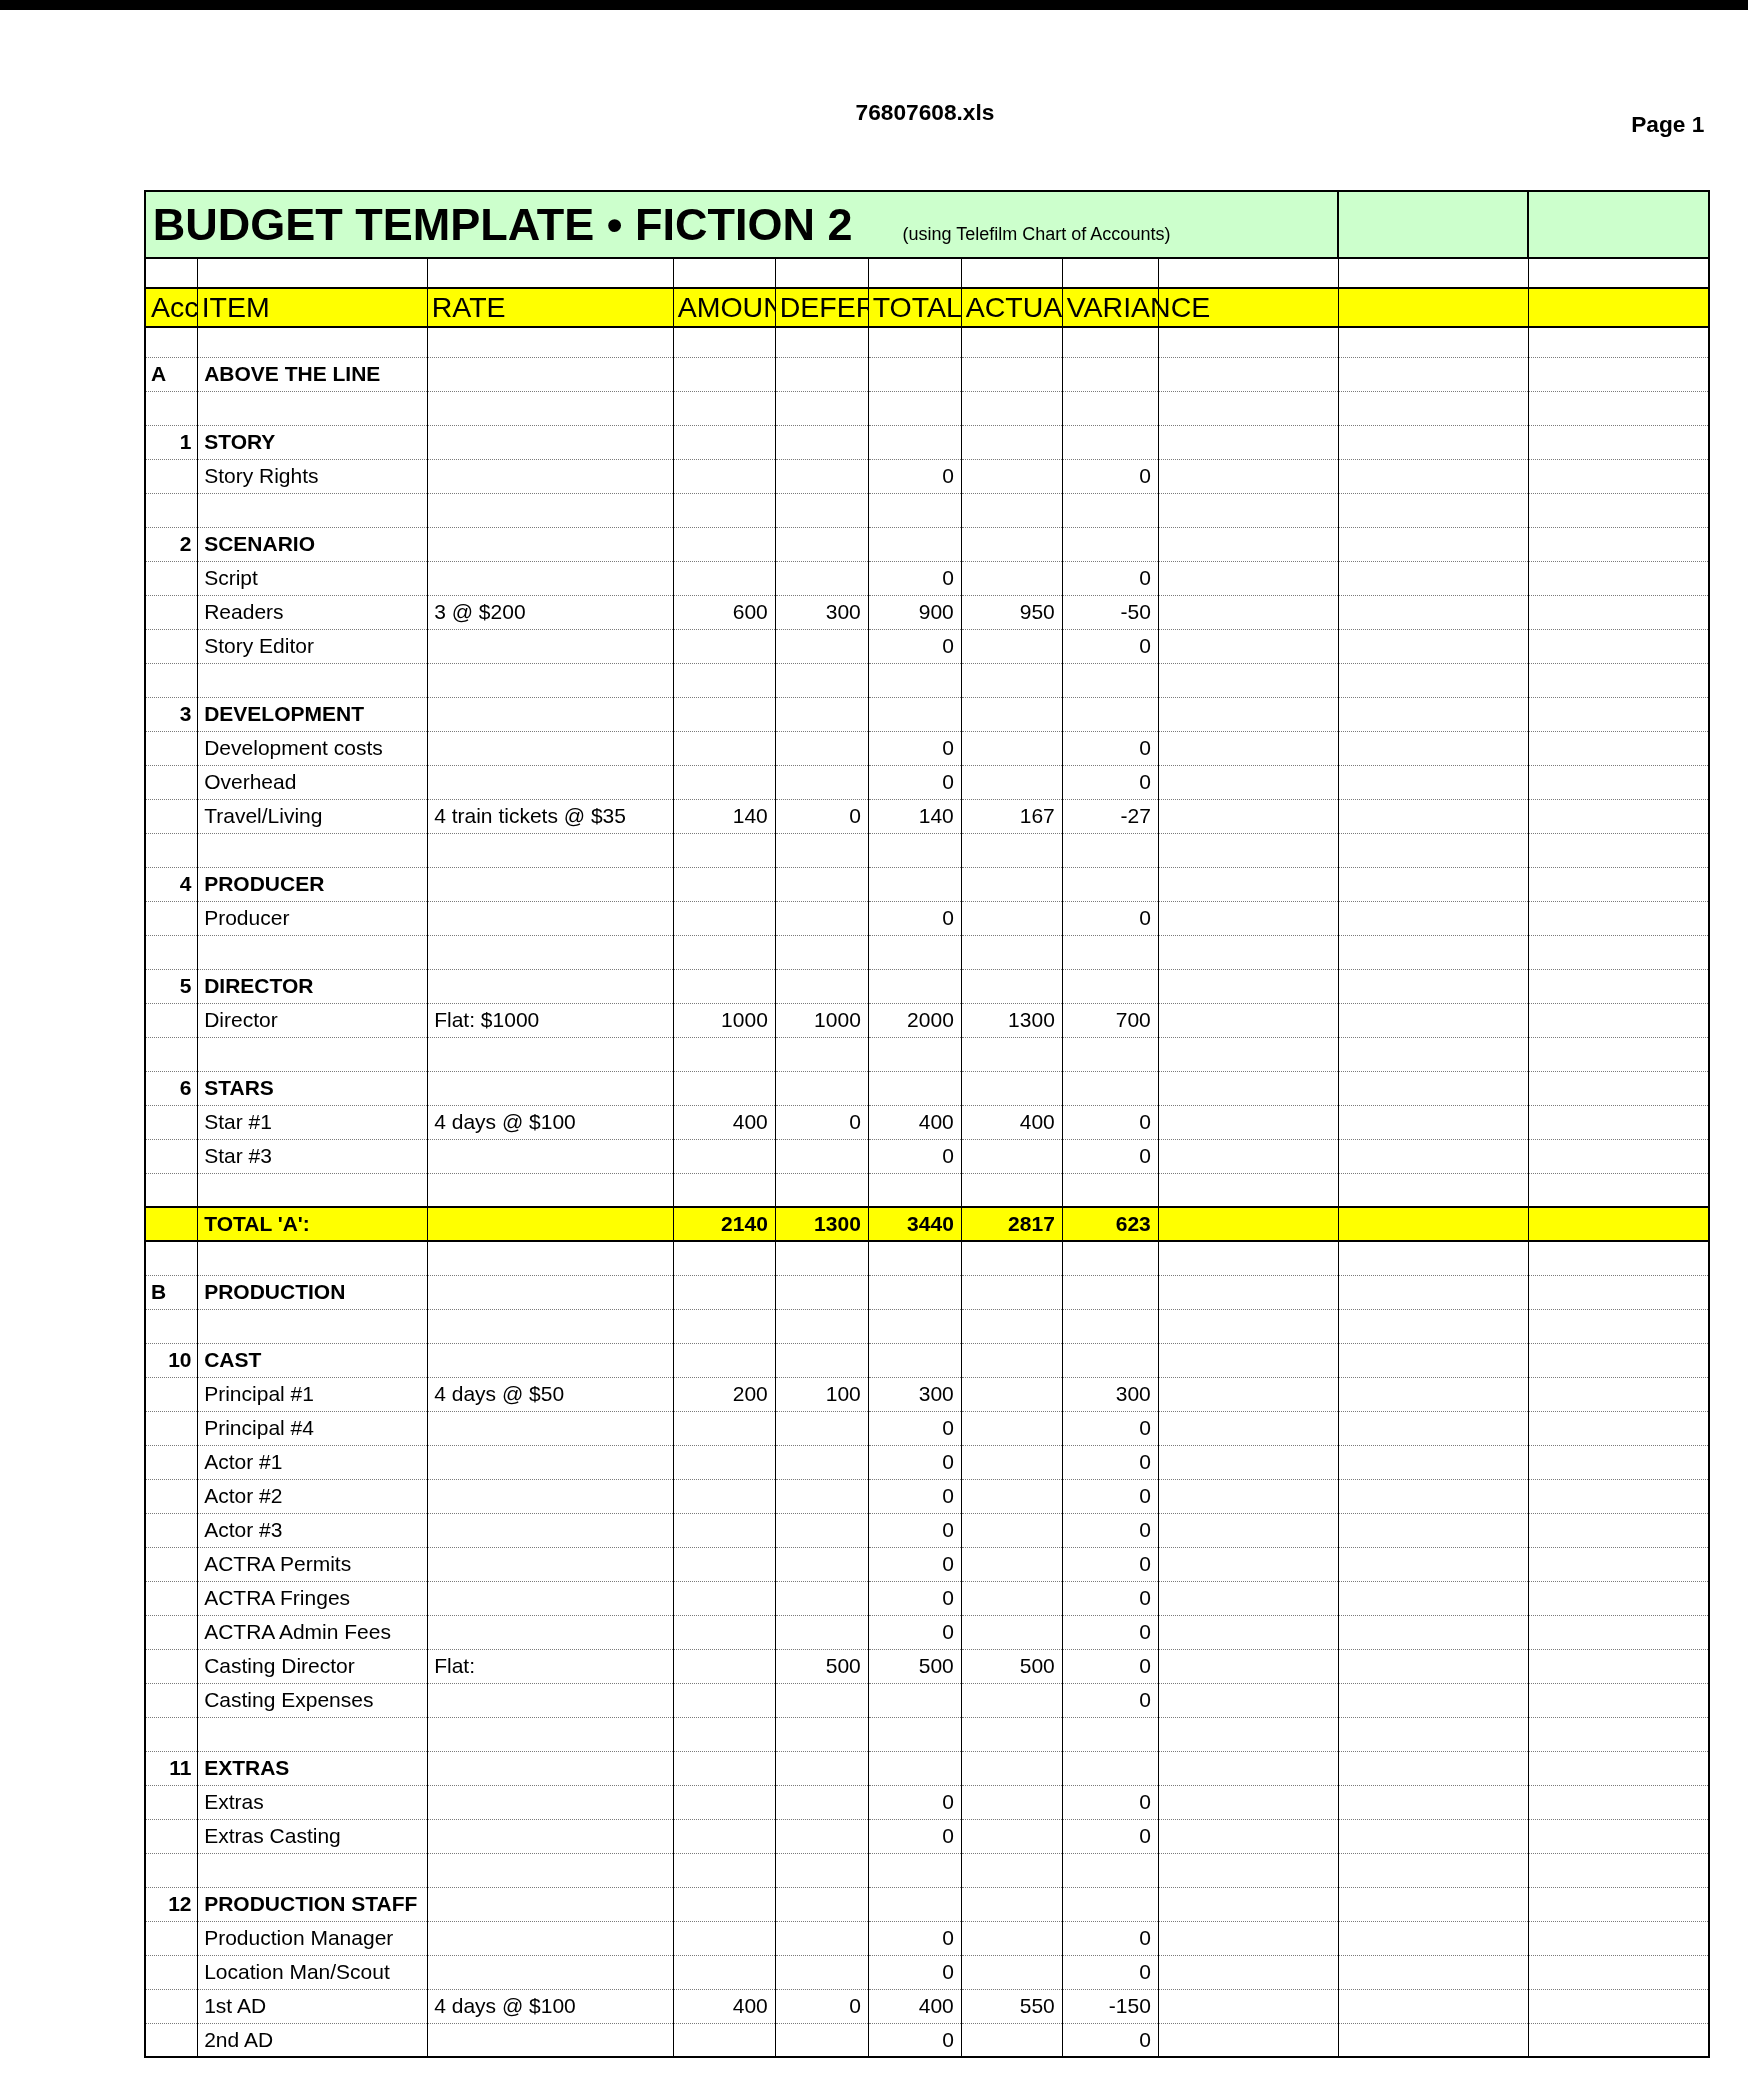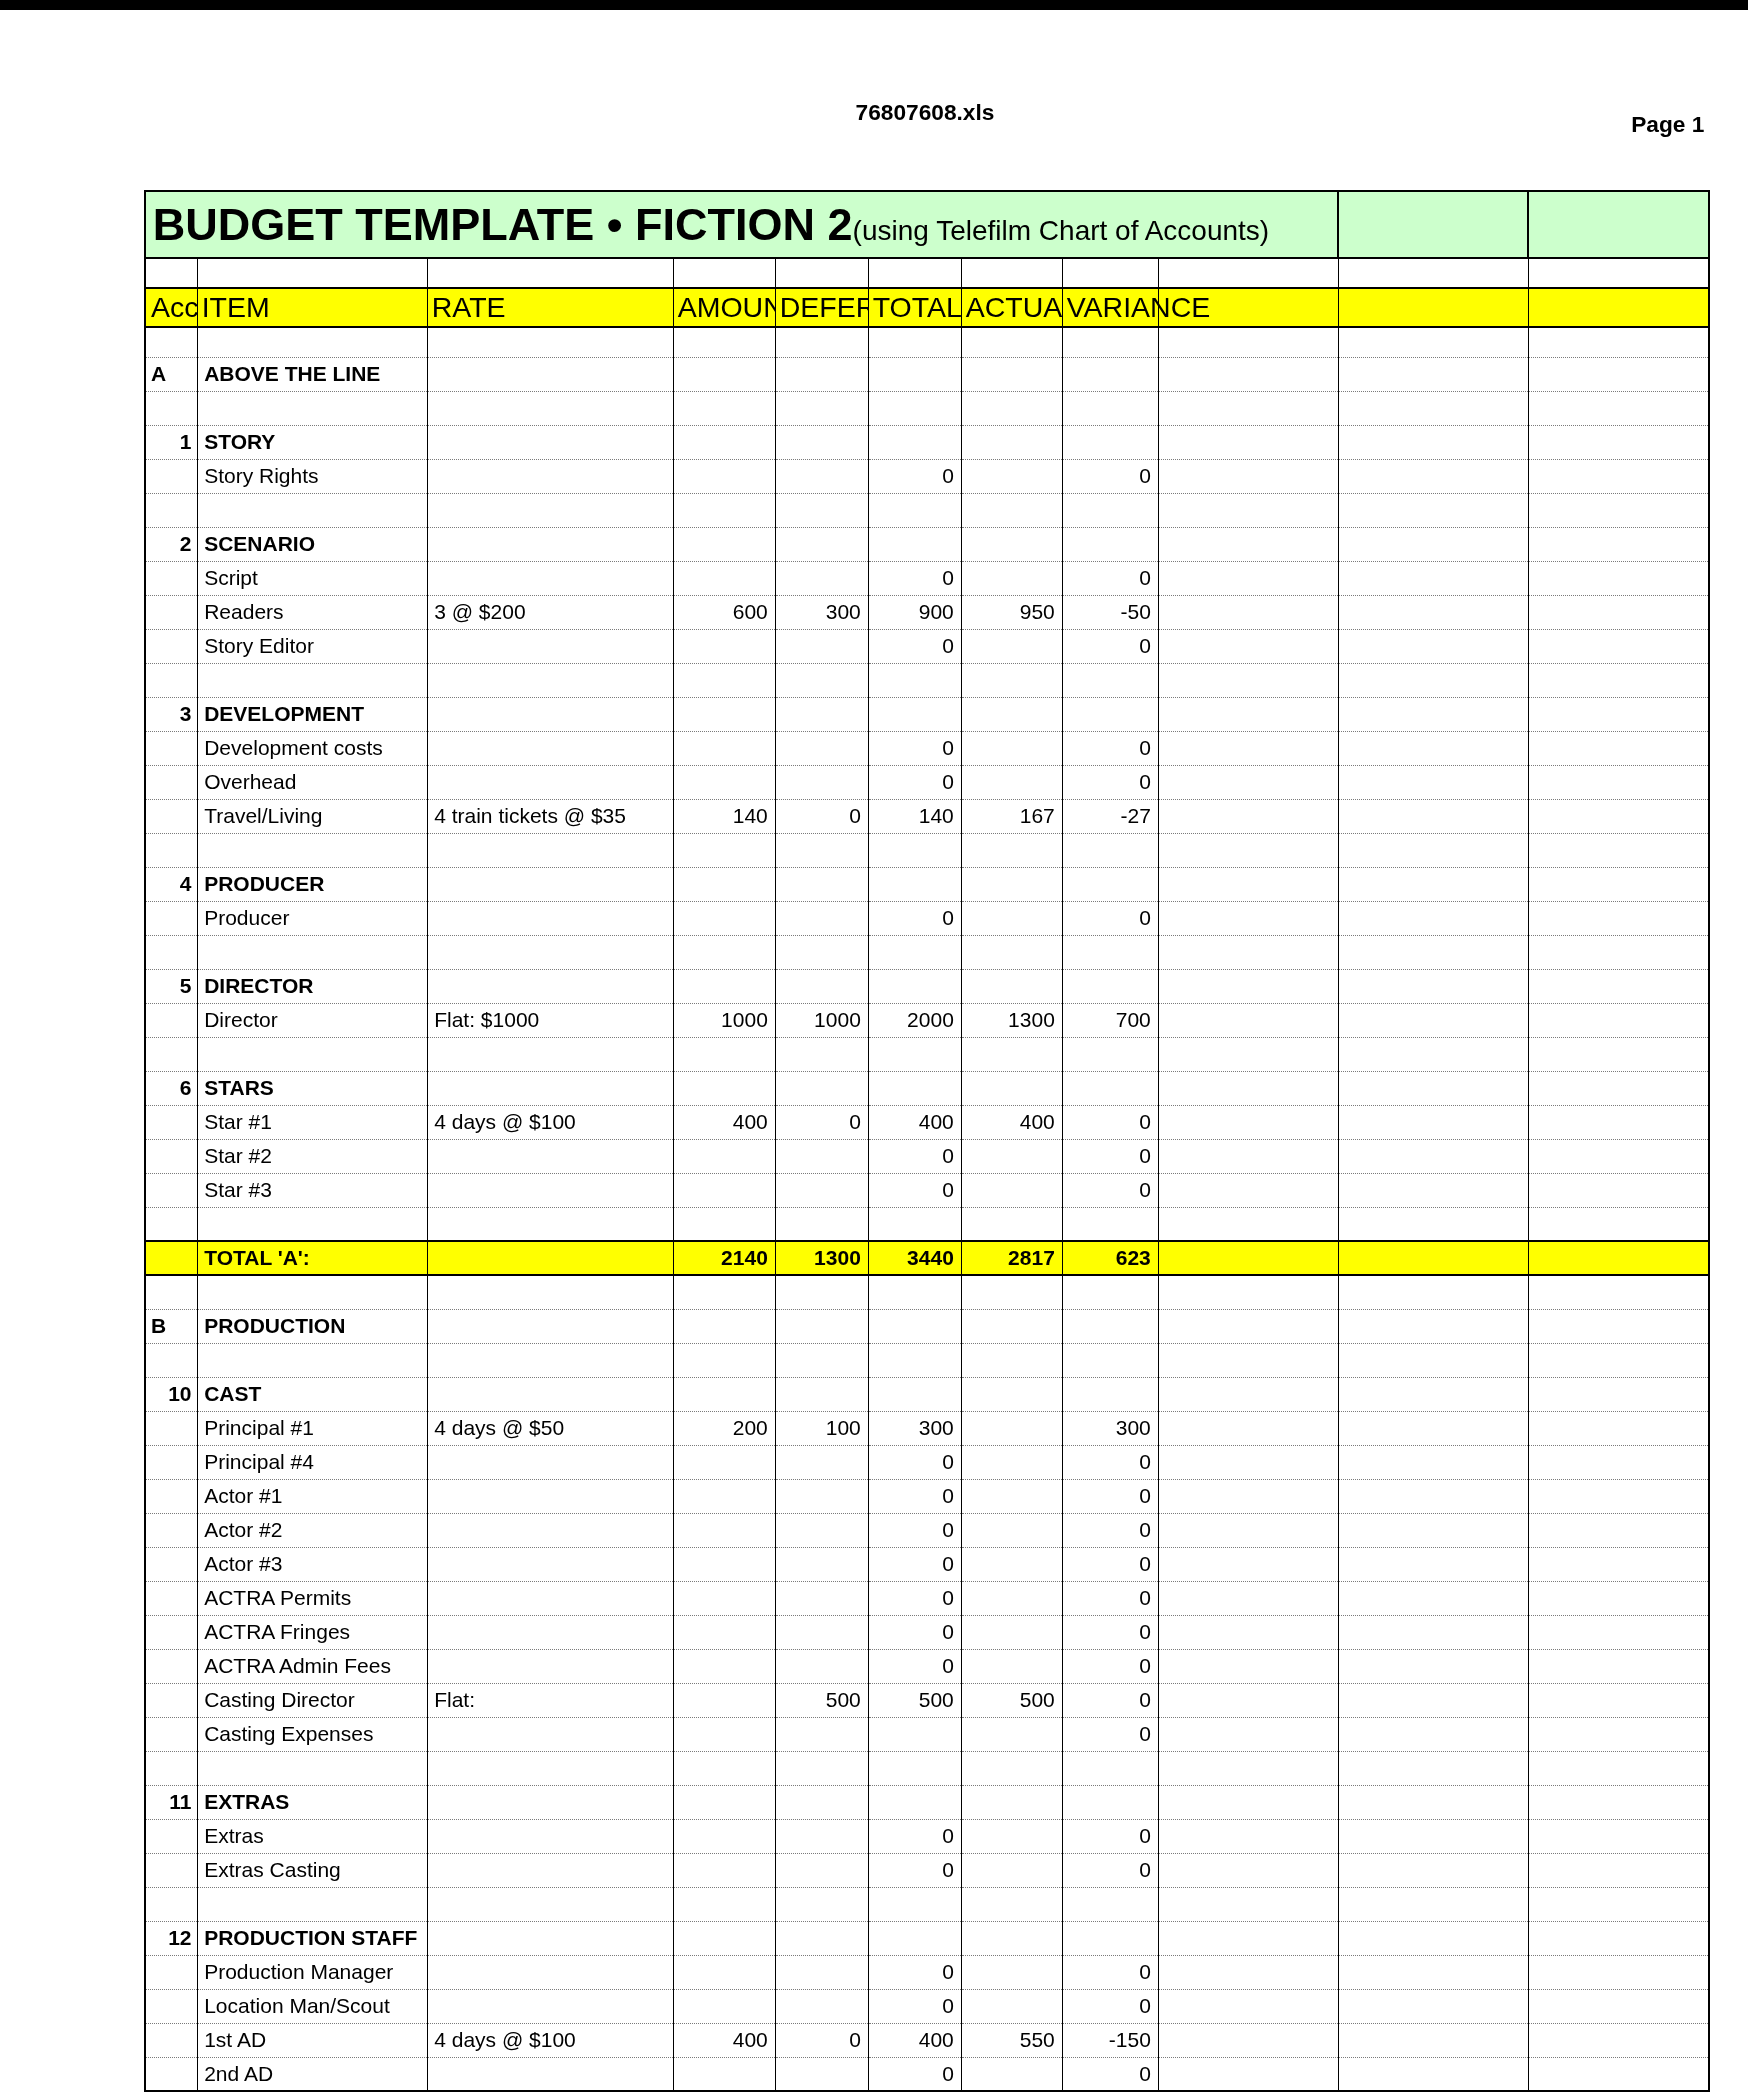--- a/index.html
+++ b/index.html
@@ -52,21 +52,21 @@
   }
   
   tr.title-row td {
     background: var(--title-bg, #CCFFCC);
     border: 2.5px solid #000;
     height: 67px;
     overflow: visible;
   }
   td.title-cell { padding-left: 6.7px; }
   .title-main { font-size: 45px; font-weight: bold; }
-  .title-sub  { font-size: 28px; font-weight: normal; }
+  .title-sub  { font-size: 18px; font-weight: normal; margin-left: 50px; }
   
   tr.spacer-row td { height: 30px; }
   
   tr.header-row td {
     background: var(--accent-yellow, #FFFF00);
     border-top: 2.5px solid #000;
     border-bottom: 2.5px solid #000;
     font-size: 28.5px;
     font-weight: normal;
     height: 39px;
@@ -453,33 +453,20 @@
         <td class="col-defer">0</td>
         <td class="col-total">400</td>
         <td class="col-actual">400</td>
         <td class="col-variance">0</td>
         <td class="col-x1"></td>
         <td class="col-x2"></td>
         <td class="col-x3"></td>
       </tr>
       <tr class="row-item">
         <td class="col-acc"></td>
-        <td class="col-item">Star #2</td>
-        <td class="col-rate"></td>
-        <td class="col-amount"></td>
-        <td class="col-defer"></td>
-        <td class="col-total">0</td>
-        <td class="col-actual"></td>
-        <td class="col-variance">0</td>
-        <td class="col-x1"></td>
-        <td class="col-x2"></td>
-        <td class="col-x3"></td>
-      </tr>
-      <tr class="row-item">
-        <td class="col-acc"></td>
         <td class="col-item">Star #3</td>
         <td class="col-rate"></td>
         <td class="col-amount"></td>
         <td class="col-defer"></td>
         <td class="col-total">0</td>
         <td class="col-actual"></td>
         <td class="col-variance">0</td>
         <td class="col-x1"></td>
         <td class="col-x2"></td>
         <td class="col-x3"></td>

